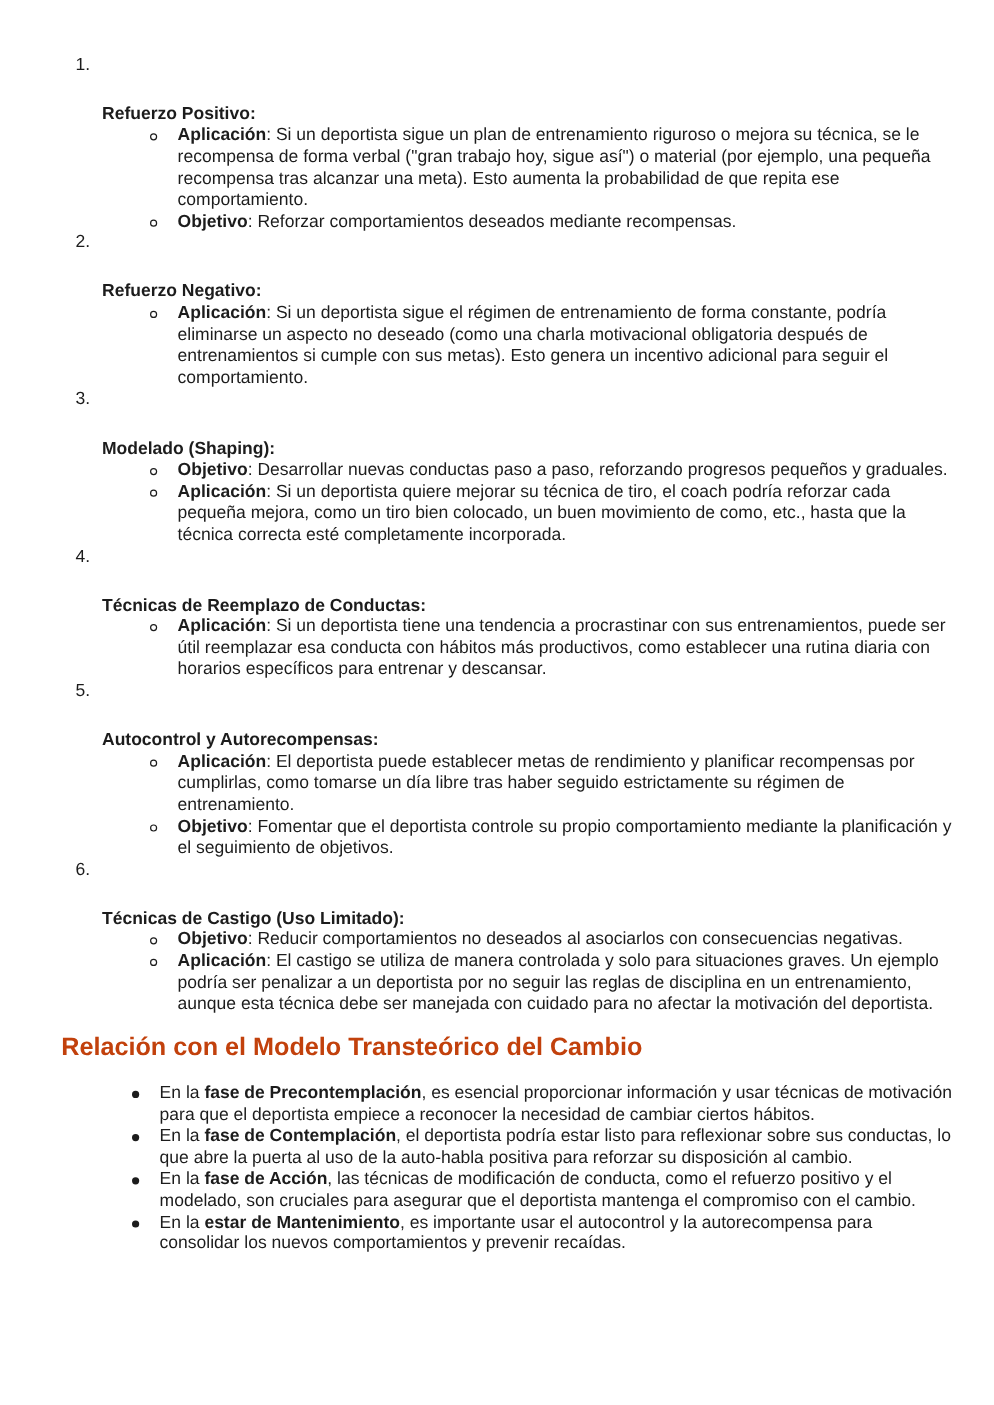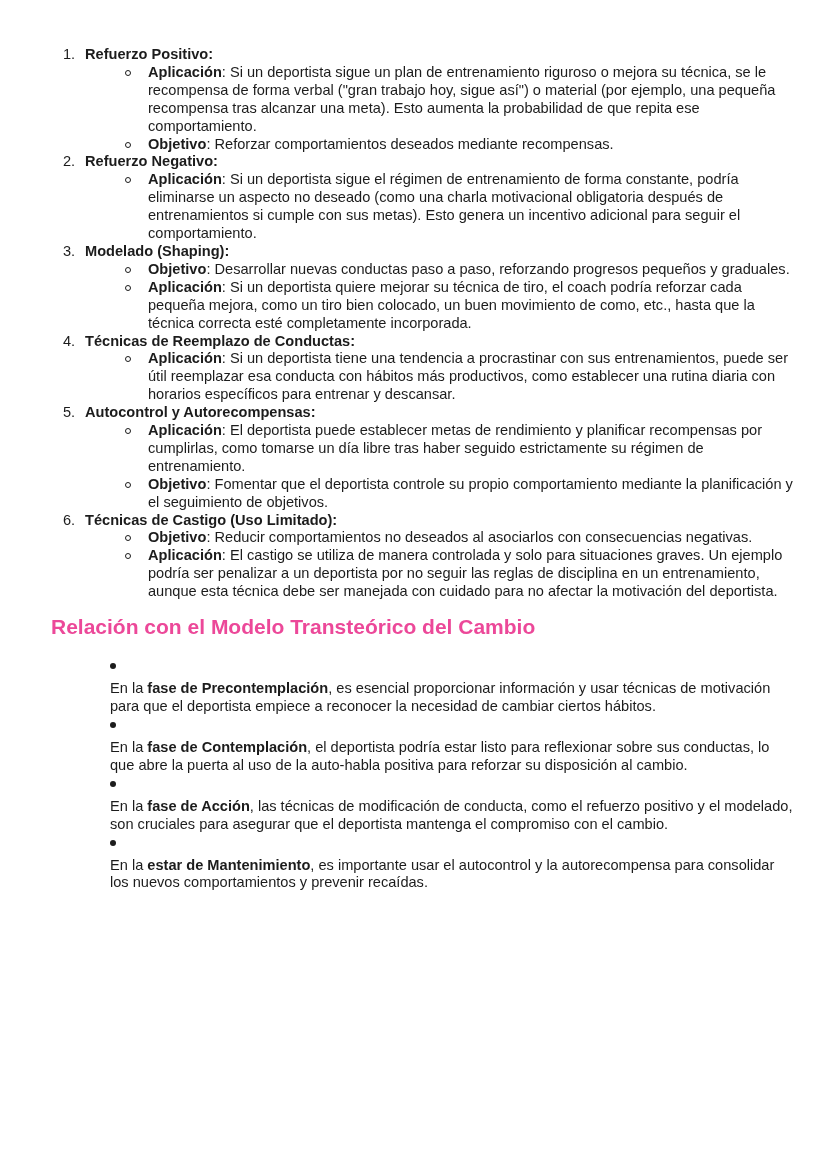--- a/index.html
+++ b/index.html
@@ -14,39 +14,39 @@
     position:relative;
     width:828px; height:1171px;
     padding:46px 33px 0 51px;
     background:#ffffff;
     font-size:14.6px;
     line-height:17.9px;
   }
   ol.tlist { list-style:none; }
   .titem { display:flex; }
   .num { flex:0 0 22px; margin-left:12px; }
-  .tbody { flex:1; }
+  .tbody { flex:1;margin-top:41px; }
   .ttitle { font-weight:bold; }
   .sub { display:flex; margin-left:40px; }
   .omark { flex:0 0 23px; }
   .omark i {
     display:block; width:6px; height:6px;
     border:1px solid #1c1c1c; border-radius:50%;
     margin-top:6px; background:transparent;
   }
   .subtext { flex:1; }
   b { font-weight:bold; }
   h2.heading {
     margin-top:14px;
     font-size:21px; line-height:24px; font-weight:bold;
-    color:#ec4899;
+    color:#c2410c;
   }
   p.intro { margin-top:17px; }
   ul.phases { list-style:none; margin-top:18px; }
-  .phase { display:flex; margin-left:59px;flex-direction:column; }
+  .phase { display:flex; margin-left:59px; }
   .dmark { flex:0 0 23px; }
   .dmark i {
     display:block; width:6px; height:6px;
     background:#1c1c1c; border-radius:50%;
     margin-top:6px;
   }
   .ptext { flex:1; }
 </style>
 </head>
 <body>

